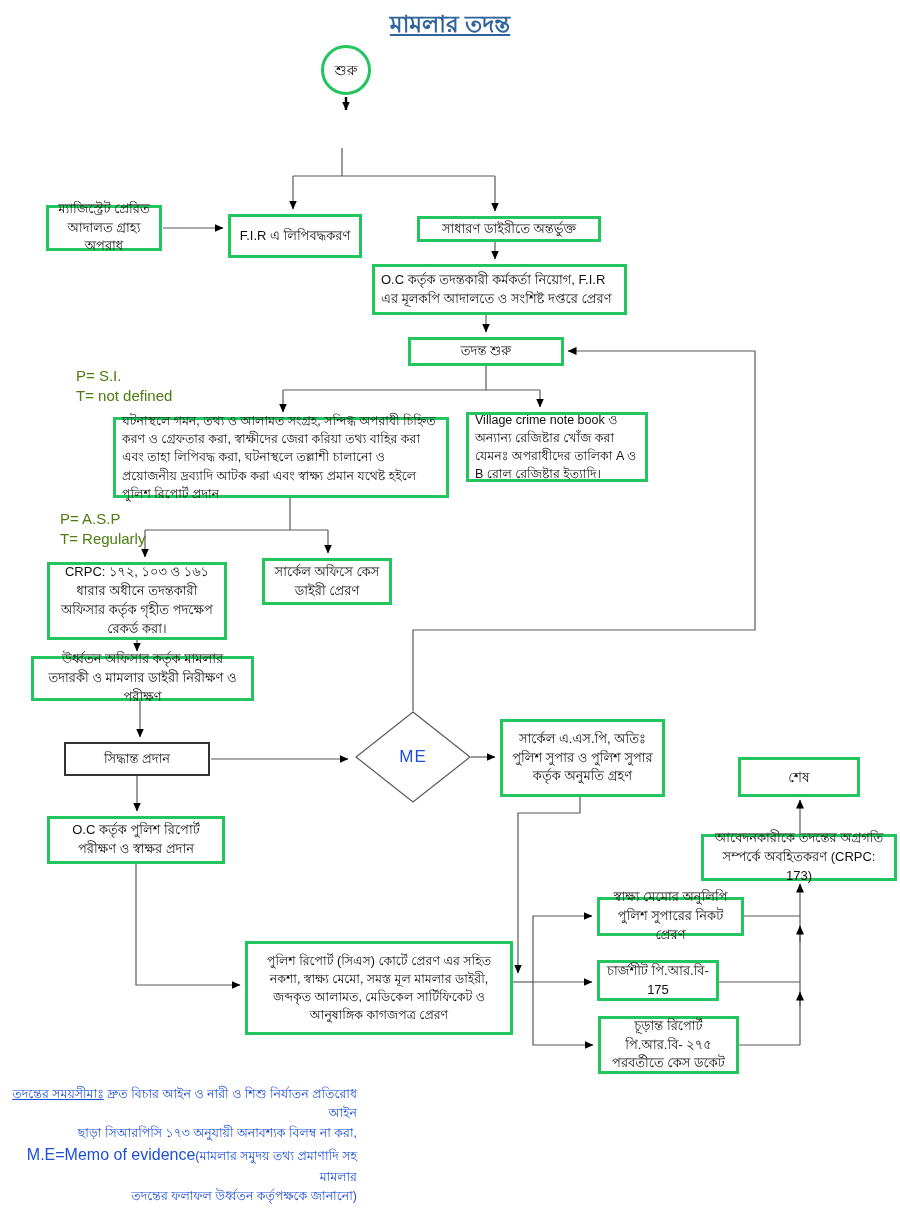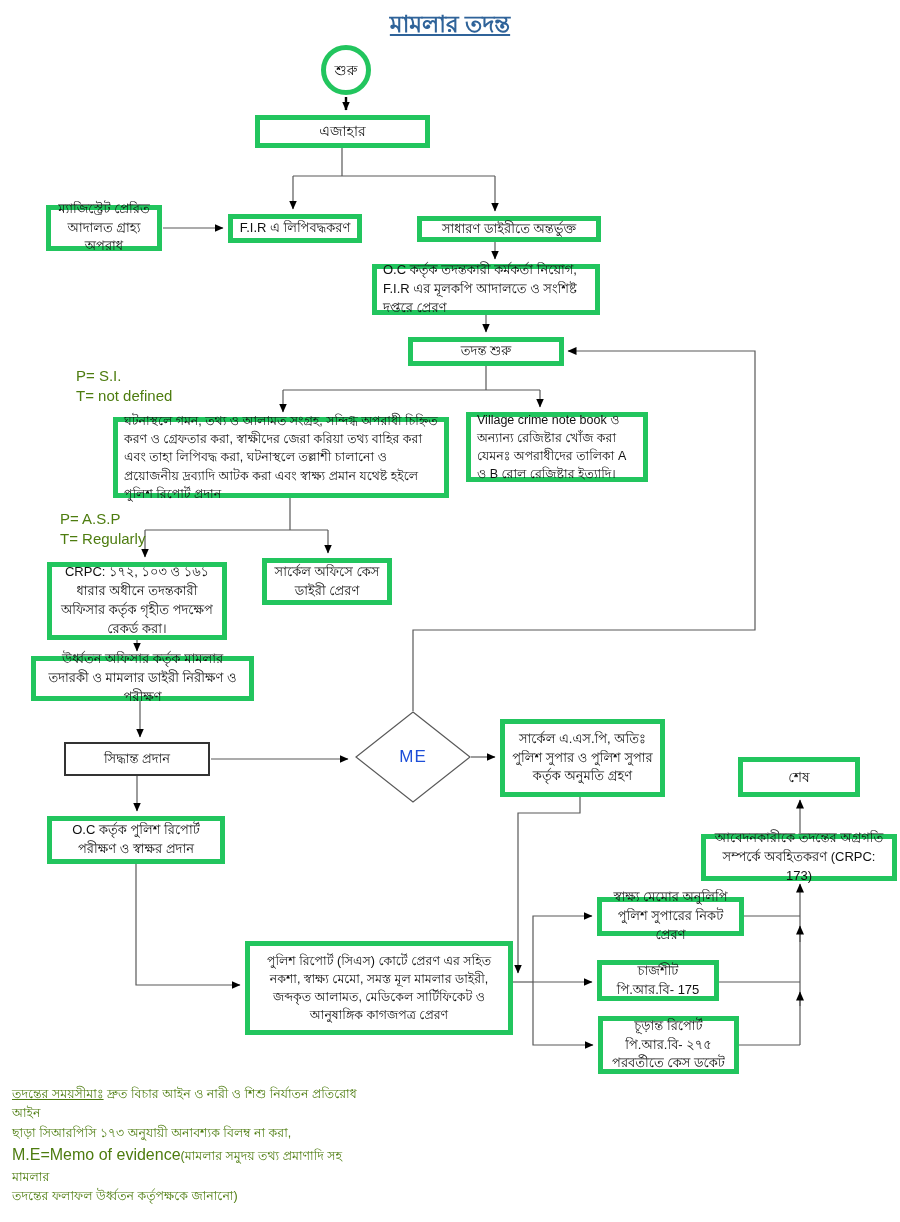--- a/index.html
+++ b/index.html
@@ -2,42 +2,42 @@
 <html><head>
 <meta charset="utf-8">
 <style>
   html,body{margin:0;padding:0;background:#fff;}
   #canvas{
     position:relative;width:900px;height:1222px;background:#fff;overflow:hidden;
     font-family:"Liberation Sans","DejaVu Sans",sans-serif;color:#111;
   }
   #flow-svg{position:absolute;left:0;top:0;width:900px;height:1222px;z-index:0;}
   .node{
-    position:absolute;box-sizing:border-box;background:#fff;border:5px solid #22c55e;
+    position:absolute;box-sizing:border-box;background:#fff;border:3px solid #22c55e;
     display:flex;align-items:center;justify-content:center;text-align:center;
     font-size:13px;line-height:1.45;padding:2px 6px;z-index:1;
   }
   .node.align-left{text-align:left;justify-content:flex-start;}
   .circle{border-radius:50%;font-size:14px;}
   .title{
     position:absolute;left:0;top:6px;width:900px;text-align:center;
     font-size:23px;font-weight:bold;color:#2F6399;z-index:1;
   }
   .title span{text-decoration:underline;margin-top:30px;}
   .annot{
     position:absolute;z-index:1;font-size:15px;line-height:1.35;color:#4d7c0f;
     white-space:pre;text-align:left;
   }
   .me-label{
     position:absolute;z-index:2;font-size:17px;letter-spacing:1px;color:#1d4ed8;
     display:flex;align-items:center;justify-content:center;
   }
   .footnote{
     position:absolute;left:12px;top:1085px;width:345px;z-index:1;
-    font-size:12.5px;line-height:1.55;color:#4d7c0f;text-align:left;
+    font-size:12.5px;line-height:1.55;color:#1d4ed8;text-align:right;
   }
   .footnote .u{text-decoration:underline;}
   .footnote .latin{font-size:16px;}
   .small-bn{font-size:12.5px;}
 </style>
 </head>
 <body>
 
 <div id="canvas">
 
@@ -81,29 +81,28 @@
       <path d="M800,1045 L800,884" marker-end="url(#arw)"></path>
       <path d="M800,942 L800,926" marker-end="url(#arw)"></path>
       <path d="M800,1006 L800,992" marker-end="url(#arw)"></path>
       <path d="M800,833 L800,800" marker-end="url(#arw)"></path>
       <polygon points="413,712 470,757 413,802 356,757" fill="#fff"></polygon>
     </g>
   </svg>
 
   <div class="node circle" style="left:321px;top:45px;width:50px;height:50px;">শুরু</div>
 
-  <div class="node" style="left:255px;top:115px;width:175px;height:33px;font-size:14px;">এজাহার</div>
 
   <div class="node" style="left:46px;top:205px;width:116px;height:46px;">ম্যাজিস্ট্রেট প্রেরিত আদালত গ্রাহ্য অপরাধ</div>
 
-  <div class="node" style="left:228px;top:214px;width:134px;height:29px;">F.I.R এ লিপিবদ্ধকরণ</div>
+  <div class="node" style="left:228px;top:214px;width:134px;height:44px;">F.I.R এ লিপিবদ্ধকরণ</div>
 
   <div class="node" style="left:417px;top:216px;width:184px;height:26px;">সাধারণ ডাইরীতে অন্তর্ভুক্ত</div>
 
-  <div class="node align-left" style="left:372px;top:264px;width:228px;height:51px;">O.C কর্তৃক তদন্তকারী কর্মকর্তা নিয়োগ, F.I.R এর মূলকপি আদালতে ও সংশিষ্ট দপ্তরে প্রেরণ</div>
+  <div class="node align-left" style="left:372px;top:264px;width:255px;height:51px;">O.C কর্তৃক তদন্তকারী কর্মকর্তা নিয়োগ, F.I.R এর মূলকপি আদালতে ও সংশিষ্ট দপ্তরে প্রেরণ</div>
 
   <div class="node" style="left:408px;top:337px;width:156px;height:29px;">তদন্ত শুরু</div>
 
   <div class="node align-left small-bn" style="left:113px;top:417px;width:336px;height:81px;">ঘটনাস্থলে গমন, তথ্য ও আলামত সংগ্রহ, সন্দিগ্ধ অপরাধী চিহ্নিত করণ ও গ্রেফতার করা, স্বাক্ষীদের জেরা করিয়া তথ্য বাহির করা এবং তাহা লিপিবদ্ধ করা, ঘটনাস্থলে তল্লাশী চালানো ও প্রয়োজনীয় দ্রব্যাদি আটক করা এবং স্বাক্ষ্য প্রমান যথেষ্ট হইলে পুলিশ রিপোর্ট প্রদান</div>
 
   <div class="node align-left small-bn" style="left:466px;top:412px;width:182px;height:70px;">Village crime note book ও অন্যান্য রেজিষ্টার খোঁজ করা যেমনঃ অপরাধীদের তালিকা A ও B রোল রেজিষ্টার ইত্যাদি।</div>
 
   <div class="node" style="left:47px;top:562px;width:180px;height:78px;">CRPC: ১৭২, ১০৩ ও ১৬১ ধারার অধীনে তদন্তকারী অফিসার কর্তৃক গৃহীত পদক্ষেপ রেকর্ড করা।</div>
 
   <div class="node" style="left:262px;top:558px;width:130px;height:47px;">সার্কেল অফিসে কেস ডাইরী প্রেরণ</div>

